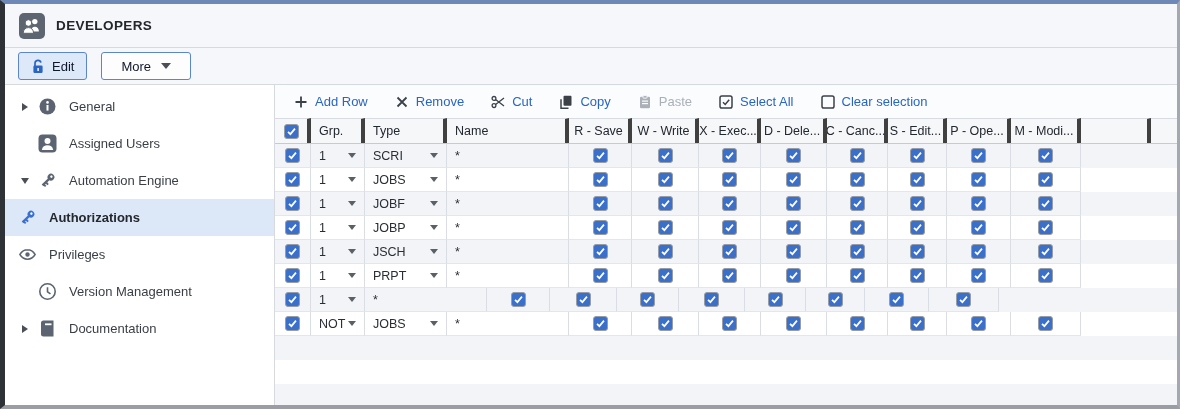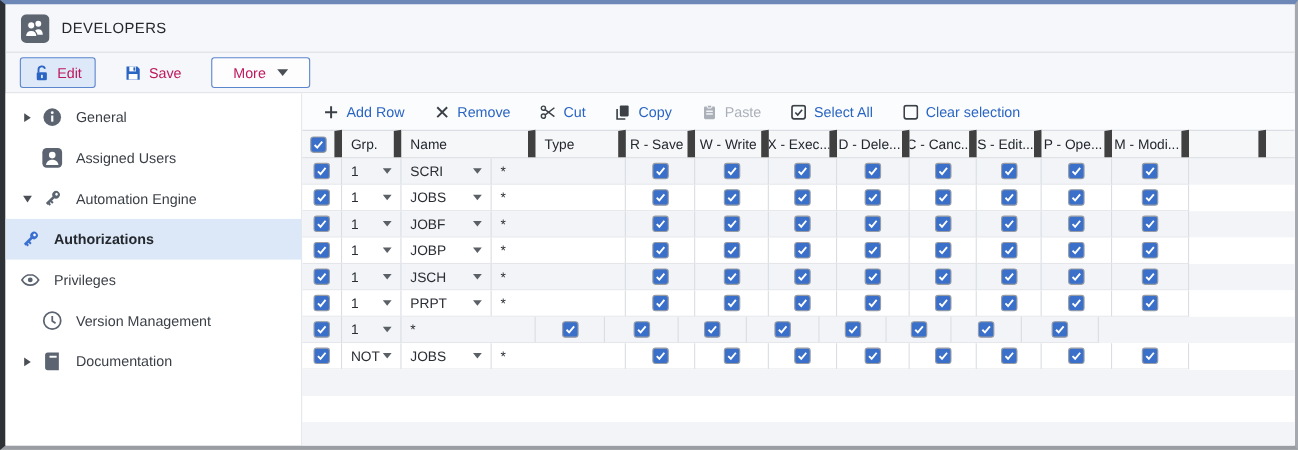--- a/index.html
+++ b/index.html
@@ -14,27 +14,27 @@
     border-bottom:4px solid #9a9ea4;
     background:#fff;
     display:flex; flex-direction:column;
     overflow:hidden;
   }
 
   
   .titlebar { height:44px; flex-shrink:0; display:flex; align-items:center;
     padding:0 14px; background:#f6f7fa; border-bottom:1px solid #d6d9de; }
   .title-icon { width:26px; height:26px; margin-right:11px; flex-shrink:0; }
-  .page-title { font-size:13.5px; font-weight:400; color:#23262b; letter-spacing:.4px; }
+  .page-title { font-size:13.5px; font-weight:700; color:#23262b; letter-spacing:.4px; }
 
   
   .main-toolbar { height:37px; flex-shrink:0; display:flex; align-items:center;
     padding:0 13px; gap:14px; background:#f6f7fa; border-bottom:1px solid #d6d9de; }
   .btn { display:inline-flex; align-items:center; gap:7px; height:28px; padding:0 12px;
-    font-family:inherit; font-size:13px; color:#be185d; background:transparent;
+    font-family:inherit; font-size:13px; color:#0f172a; background:transparent;
     border:1px solid transparent; border-radius:3px; cursor:pointer; }
   .btn .b-icon { display:flex; width:14px; height:15px; }
   .btn.active { background:#dde9f8; border-color:#5b85cd; }
   .btn.outline { border-color:#5b85cd; background:#fdfdfe; padding:0 19px; gap:10px; }
   .chev-down { width:0; height:0; border-left:5px solid transparent;
     border-right:5px solid transparent; border-top:6px solid #4a4f56; }
 
   
   .content { flex:1; display:flex; min-height:0; background:#fff;text-align:right; }
 
@@ -64,21 +64,21 @@
     color:#2a65c4; cursor:pointer; white-space:nowrap; }
   .action .a-icon { display:flex; width:14px; height:14px; color:#3c4148; }
   .action .a-icon svg { width:100%; height:100%; }
   .action.disabled { color:#abb0b8; cursor:default; }
   .action.disabled .a-icon { color:#abb0b8; }
 
   
   .grid { flex:1; display:flex; flex-direction:column; min-height:0; }
   .grid-header { display:flex; flex-shrink:0; border-bottom:1px solid #c6cad1; }
   .h-cell { height:25px; display:flex; align-items:center; padding:0 8px;
-    border-top:1px solid #d8dbe2; border-right:7px solid #404040;
+    border-top:1px solid #d8dbe2; border-right:4px solid #404040;
     background:#f6f7f9; font-size:12.5px; color:#23272e; white-space:nowrap; overflow:hidden; flex-shrink:0; }
   .h-cell.center { justify-content:center; padding:0 3px; }
   .h-cell.sel { justify-content:center; padding:0; }
   .h-cols { flex:1; height:25px; display:flex; align-items:center; justify-content:center;
     border-top:1px solid #d8dbe2; background:#f6f7f9; min-width:24px; }
 
   .g-row { display:flex; height:24px; flex-shrink:0; background:#fff; }
   .g-row.odd { background:#f2f4f7; }
   .g-cell { display:flex; align-items:center; padding:0 8px; flex-shrink:0;
     border-right:1px solid #dadde3; border-bottom:1px solid #e4e6ea;
@@ -117,31 +117,20 @@
   <div class="main-toolbar">
     <button class="btn active">
       <span class="b-icon">
         <svg viewBox="0 0 14 15">
             <path d="M4 7V4.4A3 3 0 0 1 9.9 3.6" fill="none" stroke="#2a65c4" stroke-width="1.7"></path>
             <rect x="2.4" y="6.6" width="9.2" height="7.4" rx="1.2" fill="#2a65c4"></rect>
             <rect x="6.4" y="9" width="1.4" height="3" fill="#fff"></rect>
           </svg>
       </span>
       <span>Edit</span>
-    </button>
-    <button class="btn">
-      <span class="b-icon">
-        <svg viewBox="0 0 14 15">
-            <path d="M1 1.5h9.8L13 3.7v9.8H1z" fill="#2a65c4"></path>
-            <rect x="3.6" y="1.5" width="6" height="4.4" fill="#fff"></rect>
-            <rect x="7.3" y="2.2" width="1.7" height="3" fill="#2a65c4"></rect>
-            <rect x="3" y="8.3" width="8" height="5" fill="#fff"></rect>
-          </svg>
-      </span>
-      <span>Save</span>
     </button>
     <button class="btn outline">
       <span>More</span>
       <span class="chev-down"></span>
     </button>
   </div>
 
   <div class="content">
     <div class="sidebar" id="sidebar">
         <div class="side-item">
@@ -300,22 +289,22 @@
       <div class="grid" id="grid">
           <div class="grid-header">
             <div class="h-cell sel" style="width:36px">
               <span class="cb">
                 <svg viewBox="0 0 14 14">
                   <path d="M2.6 7.4l3 3 5.8-7" fill="none" stroke="#fff" stroke-width="2.2"></path>
                 </svg>
               </span>
             </div>
             <div class="h-cell" style="width:54px">Grp.</div>
+            <div class="h-cell" style="width:82px">Type</div>
             <div class="h-cell" style="width:122px">Name</div>
-            <div class="h-cell" style="width:82px">Type</div>
             <div class="h-cell center" style="width:63px">R - Save</div>
             <div class="h-cell center" style="width:67px">W - Write</div>
             <div class="h-cell center" style="width:62px">X - Exec...</div>
             <div class="h-cell center" style="width:66px">D - Dele...</div>
             <div class="h-cell center" style="width:61px">C - Canc...</div>
             <div class="h-cell center" style="width:59px">S - Edit...</div>
             <div class="h-cell center" style="width:64px">P - Ope...</div>
             <div class="h-cell center" style="width:70px">M - Modi...</div>
             <div class="h-cell" style="width:70px"></div>
             <div class="h-cols">

